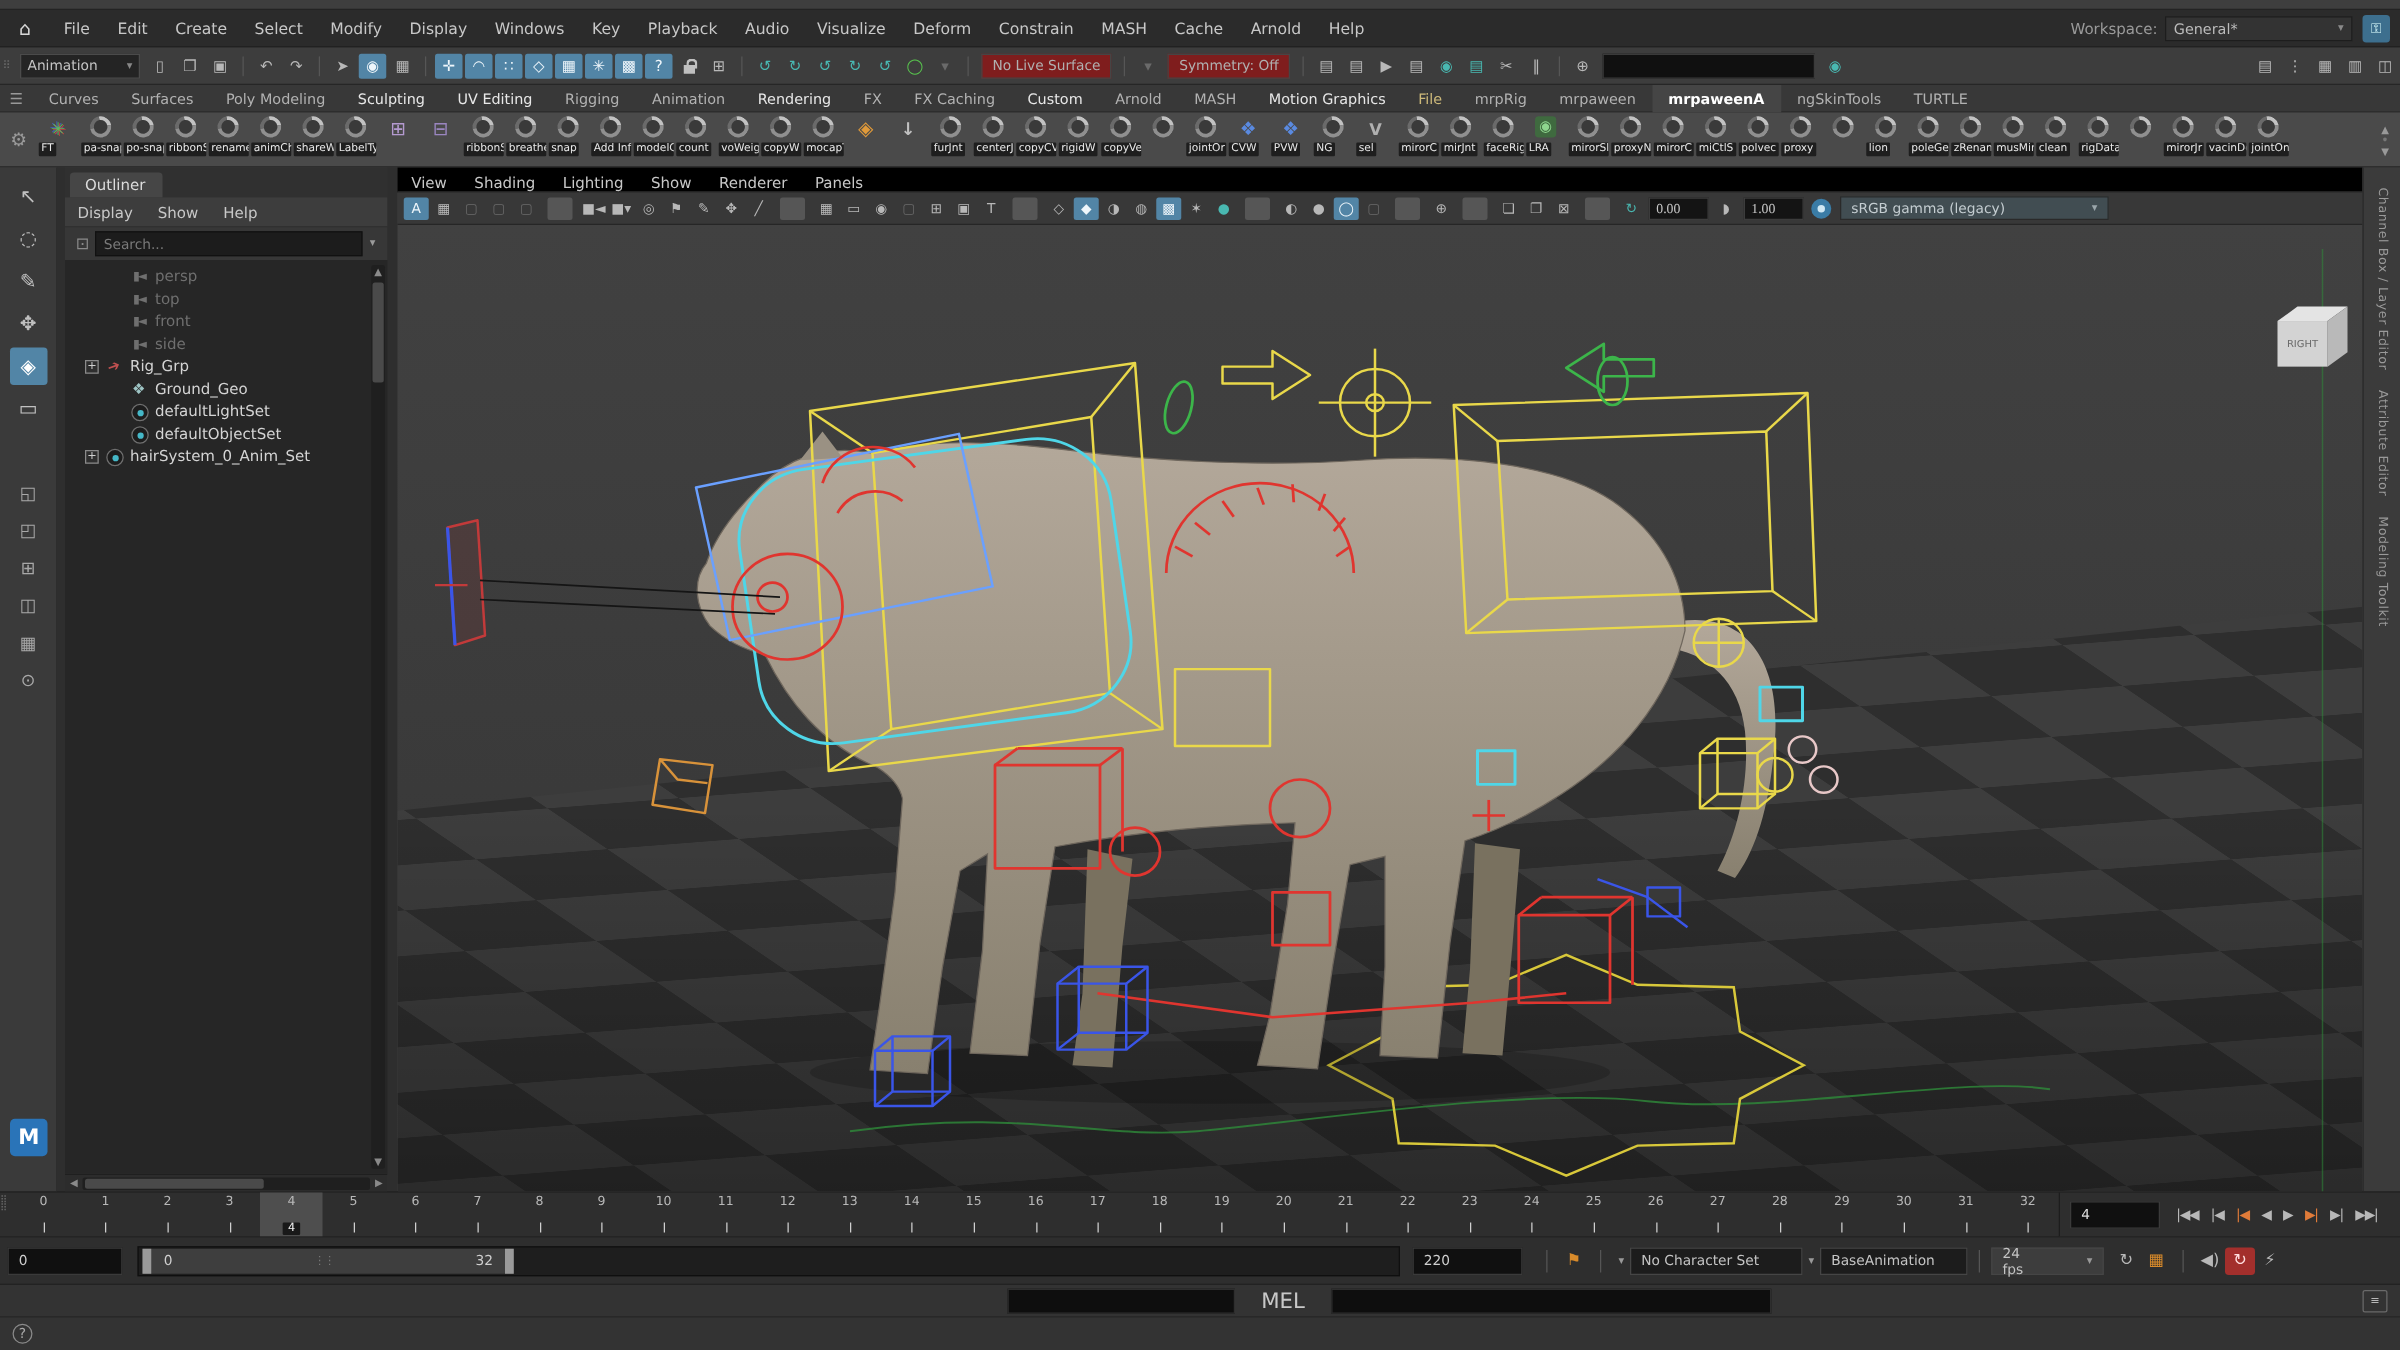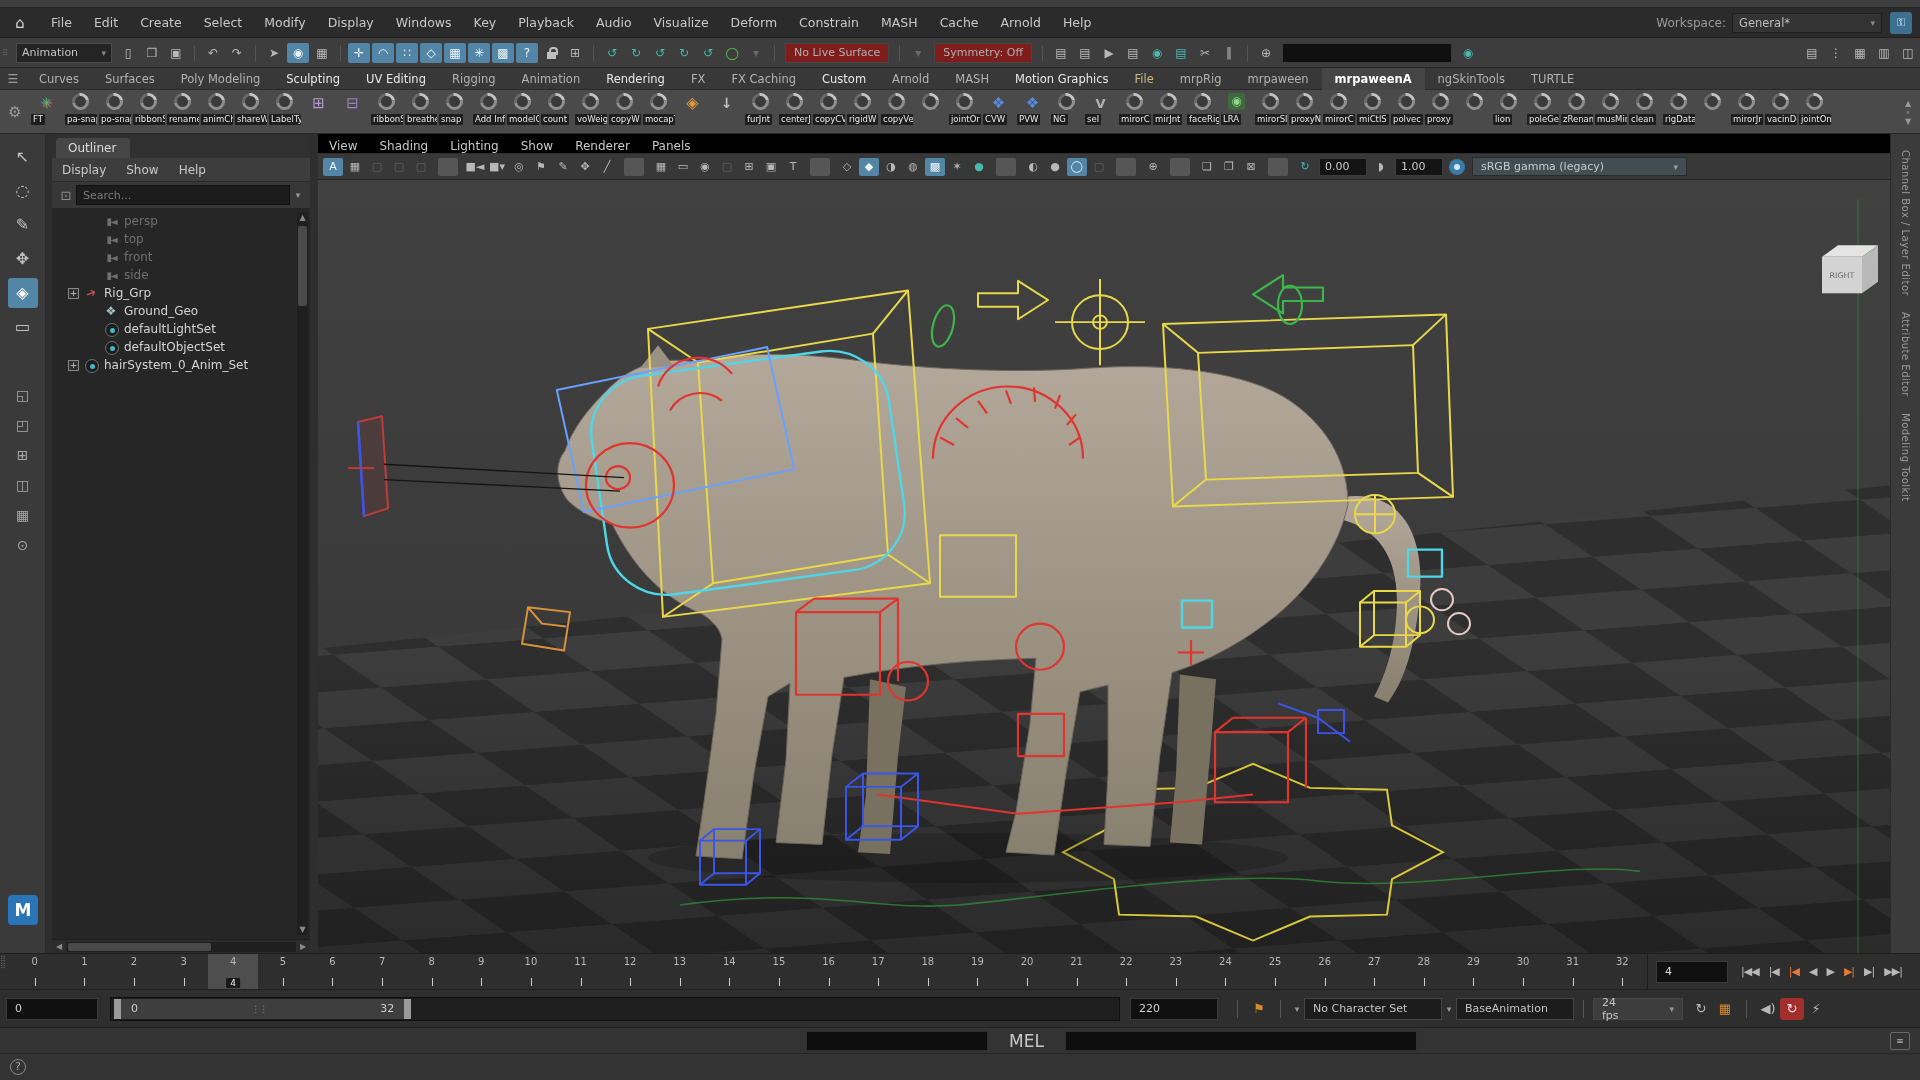--- a/index.html
+++ b/index.html
@@ -137,21 +137,21 @@
 
   
   .vpcol { width:1572px; display:flex; flex-direction:column; background:#3c3c3c; }
   .vp-menus { height:20px; background:#000000; display:flex; align-items:flex-end;
     color:#c8c8c8; font-size:12px; border-bottom:1px solid #2e2e2e; }
   .vp-menus span { padding:0 11px; }
   .vp-toolbar { height:26px; background:#383838; display:flex; align-items:center;
     border-bottom:1px solid #262626; padding-left:4px; }
   .vp-toolbar .tile { width:20px; height:18px; line-height:18px; font-size:11px; }
   .vp-field { width:48px; height:18px; background:#141414; border:1px solid #3c3c3c; color:#c8c8c8;
-    font-size:11px; display:flex; align-items:center; padding:0 5px; margin:0 3px; }
+    font-size:11px; display:flex; align-items:center; padding:0 5px; margin:0 3px;font-family:Liberation Serif, serif; }
   .vp-on { width:16px; height:16px; border-radius:50%; background:#3a7ca6; margin:0 3px;
     display:flex; align-items:center; justify-content:center; }
   .vp-on::before { content:""; width:6px; height:6px; border-radius:50%; background:#cfe8f4; }
   .vp-cspace { width:215px; height:19px; background:#414d52; border:1px solid #2a2a2a; color:#c4cdd1;
     font-size:11px; display:flex; align-items:center; padding:0 8px; margin-left:4px; }
   .vp-cspace .arr { margin-left:auto; color:#9aa5aa; font-size:9px; }
   .vp-scene { flex:1; }
   svg { display:block; }
 
   

